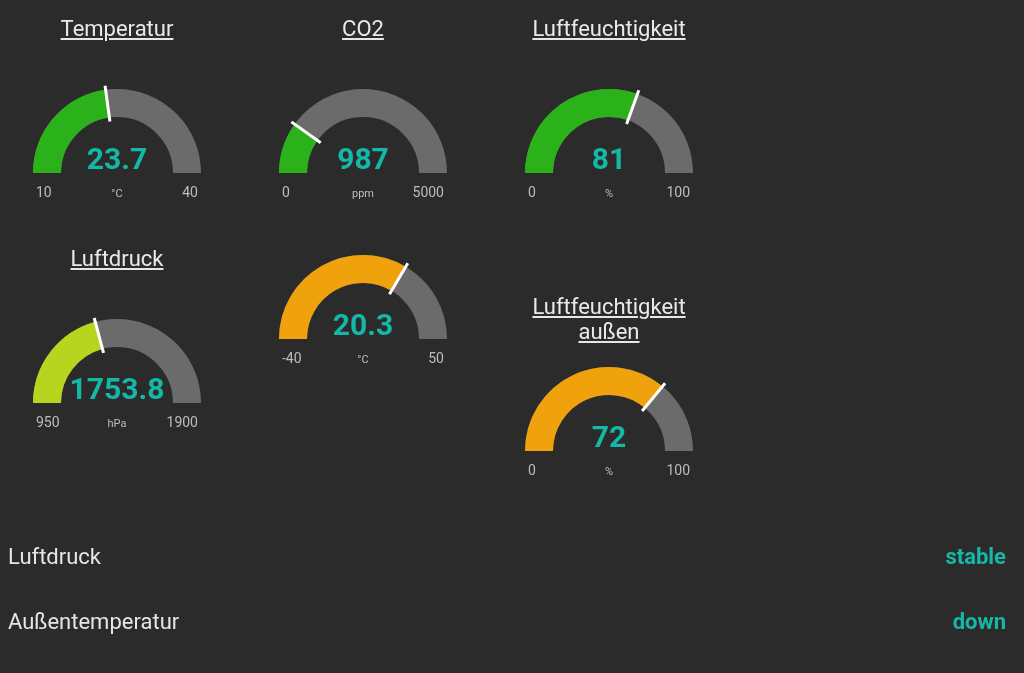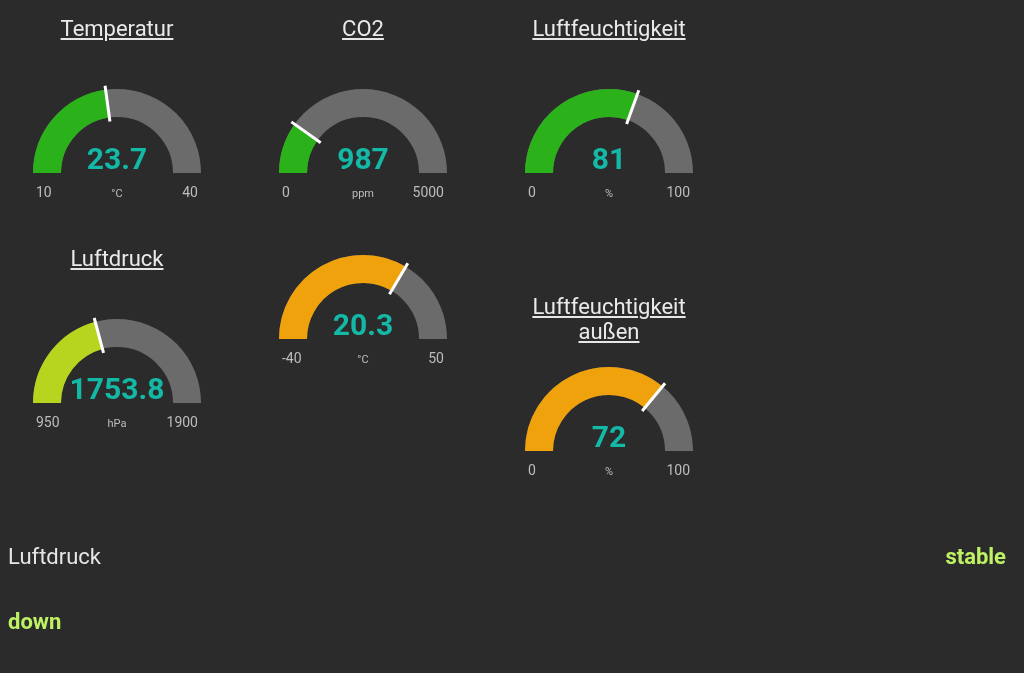--- a/index.html
+++ b/index.html
@@ -89,21 +89,21 @@
     display: flex;
     justify-content: space-between;
     align-items: center;
     padding: 20px 18px 20px 8px;
     font-size: 22px;
     color: #e6e6e6;
   }
   .status-value {
     font-weight: 700;
     font-size: 22px;
-    color: #bef264;
+    color: #14b8a6;
   }
 </style>
 </head>
 <body>
 
 <div class="dashboard">
 
   <div class="gauge-rows">
 
     <div class="gauge-row">
@@ -218,17 +218,18 @@
 
     </div>
   </div>
 
   <div class="status-list">
     <div class="status-row">
       <span>Luftdruck</span>
       <span class="status-value">stable</span>
     </div>
     <div class="status-row">
+      <span>Außentemperatur</span>
       <span class="status-value">down</span>
     </div>
   </div>
 
 </div>
 
 </body></html>

